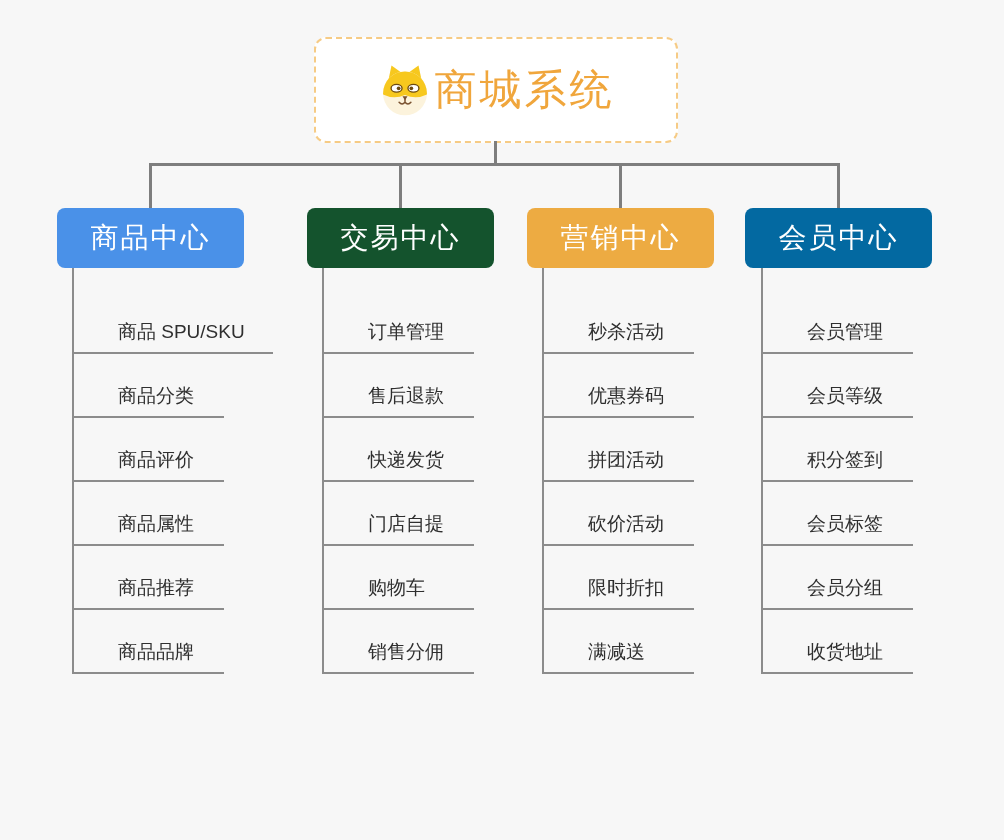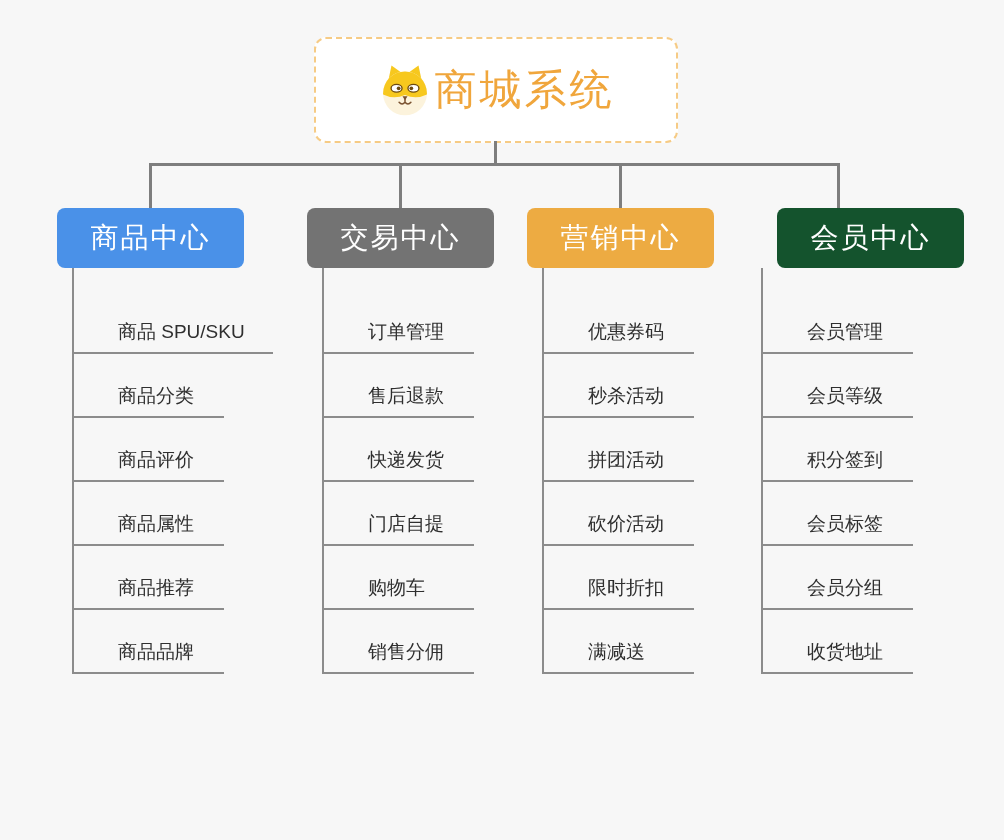--- a/index.html
+++ b/index.html
@@ -122,27 +122,27 @@
   <div class="conn stem"></div>
   <div class="conn hline"></div>
   <div class="conn drop-0"></div>
   <div class="conn drop-1"></div>
   <div class="conn drop-2"></div>
   <div class="conn drop-3"></div>
 
   <div class="branch-box b0" style="background-color: rgb(74, 145, 232);">
     <span>商品中心</span>
   </div>
-  <div class="branch-box b1" style="background-color: #737373;">
+  <div class="branch-box b1" style="background-color: #14532d;">
     <span>交易中心</span>
   </div>
   <div class="branch-box b2" style="background-color: rgb(237, 171, 66);">
     <span>营销中心</span>
   </div>
-  <div class="branch-box b3" style="background-color: #14532d; margin-left: 32px;">
+  <div class="branch-box b3" style="background-color: #0369a1;">
     <span>会员中心</span>
   </div>
 
   <ul class="children c0">
     <li class="leaf">
         <span class="leaf-label">商品 SPU/SKU</span>
       </li>
     <li class="leaf">
         <span class="leaf-label">商品分类</span>
       </li>
@@ -176,26 +176,26 @@
     <li class="leaf">
         <span class="leaf-label">购物车</span>
       </li>
     <li class="leaf">
         <span class="leaf-label">销售分佣</span>
       </li>
   </ul>
 
   <ul class="children c2">
     <li class="leaf">
+        <span class="leaf-label">秒杀活动</span>
+      </li>
+    <li class="leaf">
         <span class="leaf-label">优惠券码</span>
       </li>
     <li class="leaf">
-        <span class="leaf-label">秒杀活动</span>
-      </li>
-    <li class="leaf">
         <span class="leaf-label">拼团活动</span>
       </li>
     <li class="leaf">
         <span class="leaf-label">砍价活动</span>
       </li>
     <li class="leaf">
         <span class="leaf-label">限时折扣</span>
       </li>
     <li class="leaf">
         <span class="leaf-label">满减送</span>

